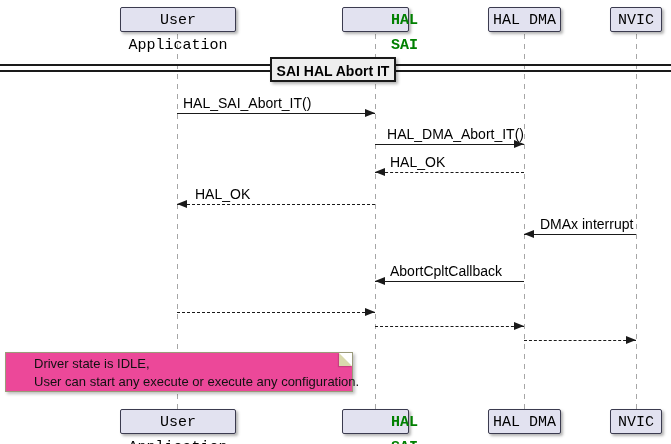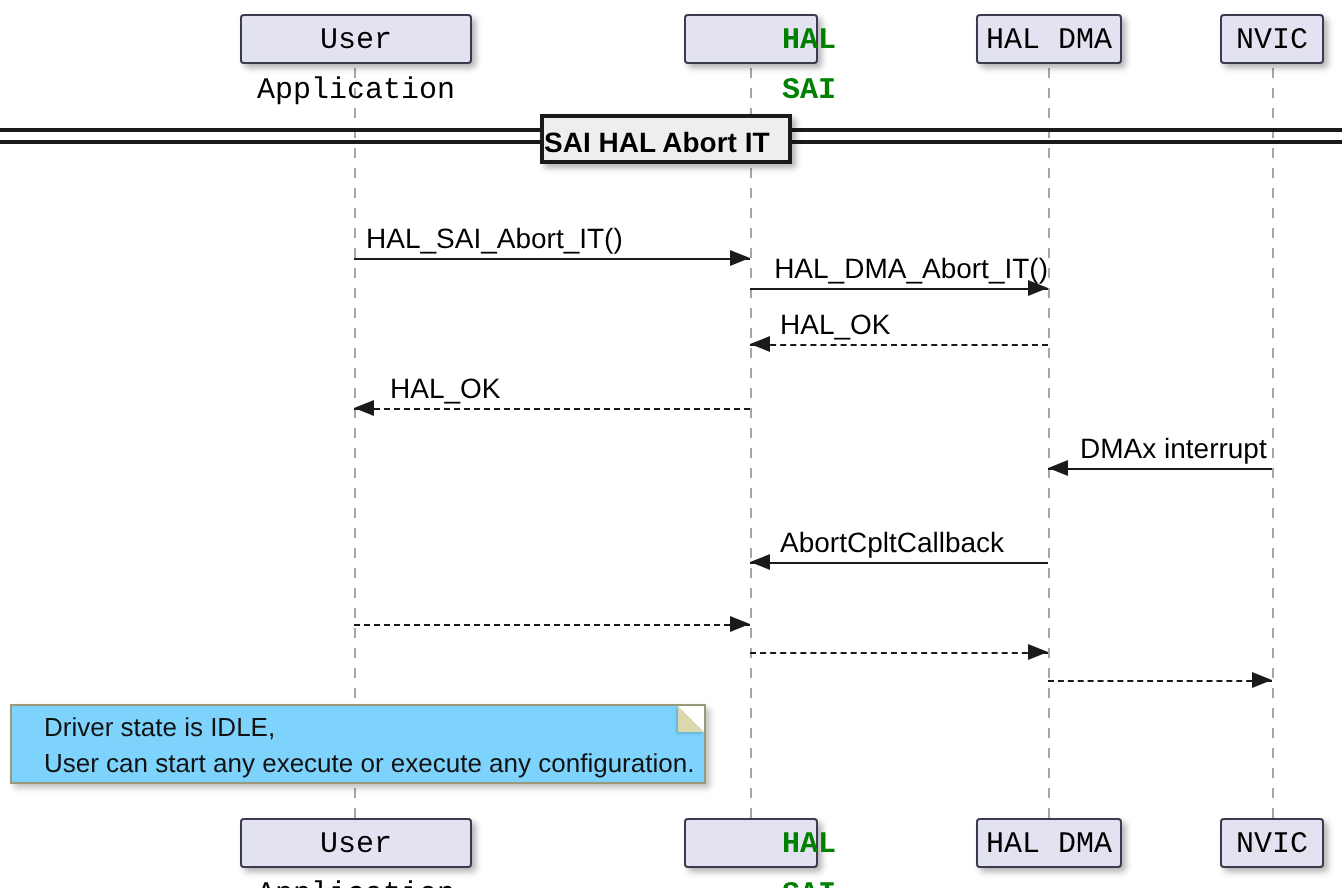--- a/index.html
+++ b/index.html
@@ -20,40 +20,40 @@
   
   .lifeline{
     position:absolute;width:1px;top:34px;height:375px;
     background:repeating-linear-gradient(to bottom,#A6A6A6 0 5px,transparent 5px 10px);
   }
   
   .divider-line{position:absolute;left:0;width:671px;height:2px;background:#1a1a1a;}
   .title-box{
     position:absolute;left:270px;top:57px;width:126px;height:25px;line-height:25px;
     background:#EEEEEE;border:2px solid #1a1a1a;box-sizing:border-box;
-    font-size:14px;font-weight:bold;color:#000;
+    text-align:center;font-size:14px;font-weight:bold;color:#000;
     box-shadow:2px 2px 3px rgba(0,0,0,0.30);z-index:2;
   }
   
   .msg{position:absolute;}
   .msg-label{
     font-size:14px;color:#000;height:15px;line-height:15px;white-space:nowrap;
   }
   .msg-line{position:relative;height:0;margin-top:2px;}
   .msg-line.solid{border-top:1px solid #1a1a1a;}
   .msg-line.dashed{border-top:1px dashed #1a1a1a;}
   .arrow{position:absolute;width:0;height:0;top:-5px;
     border-top:4px solid transparent;border-bottom:4px solid transparent;}
   .arrow.right{right:0;border-left:10px solid #1a1a1a;}
   .arrow.left{left:0;border-right:10px solid #1a1a1a;}
   
   .note{
     position:absolute;left:5px;top:352px;width:348px;height:40px;
-    background:#7dd3fc;border:1px solid #9a9a7a;box-sizing:border-box;
-    font-size:13px;line-height:18px;padding:2px 16px;white-space:nowrap;
+    background:#ec4899;border:1px solid #9a9a7a;box-sizing:border-box;
+    font-size:13px;line-height:18px;padding:2px 28px;white-space:nowrap;
     box-shadow:2px 2px 3px rgba(0,0,0,0.25);z-index:3;
   }
   .note::before{
     content:"";position:absolute;top:0;right:0;
     border-style:solid;border-width:0 13px 13px 0;
     border-color:#ffffff #ffffff #d9d9ad #d9d9ad;
     box-shadow:-1px 1px 1px rgba(0,0,0,0.15);
   }
 </style>
 </head>
@@ -68,21 +68,21 @@
 
   <div class="participant" style="left:120px;top:7px;width:116px;">User Application</div>
   <div class="participant highlight" style="left:342px;top:7px;width:67px;">HAL SAI</div>
   <div class="participant" style="left:488px;top:7px;width:73px;">HAL DMA</div>
   <div class="participant" style="left:610px;top:7px;width:52px;">NVIC</div>
 
   <div class="divider-line" style="top:64px;"></div>
   <div class="divider-line" style="top:70px;"></div>
   <div class="title-box">SAI HAL Abort IT</div>
 
-  <div class="msg" style="left:177px;top:112px;width:198px;">
+  <div class="msg" style="left:177px;top:96px;width:198px;">
     <div class="msg-label" style="margin-left:6px;">HAL_SAI_Abort_IT()</div>
     <div class="msg-line solid">
         <span class="arrow right"></span>
       </div>
   </div>
 
   <div class="msg" style="left:375px;top:127px;width:149px;">
     <div class="msg-label" style="margin-left:8px;text-align:right;">HAL_DMA_Abort_IT()</div>
     <div class="msg-line solid">
         <span class="arrow right"></span>

